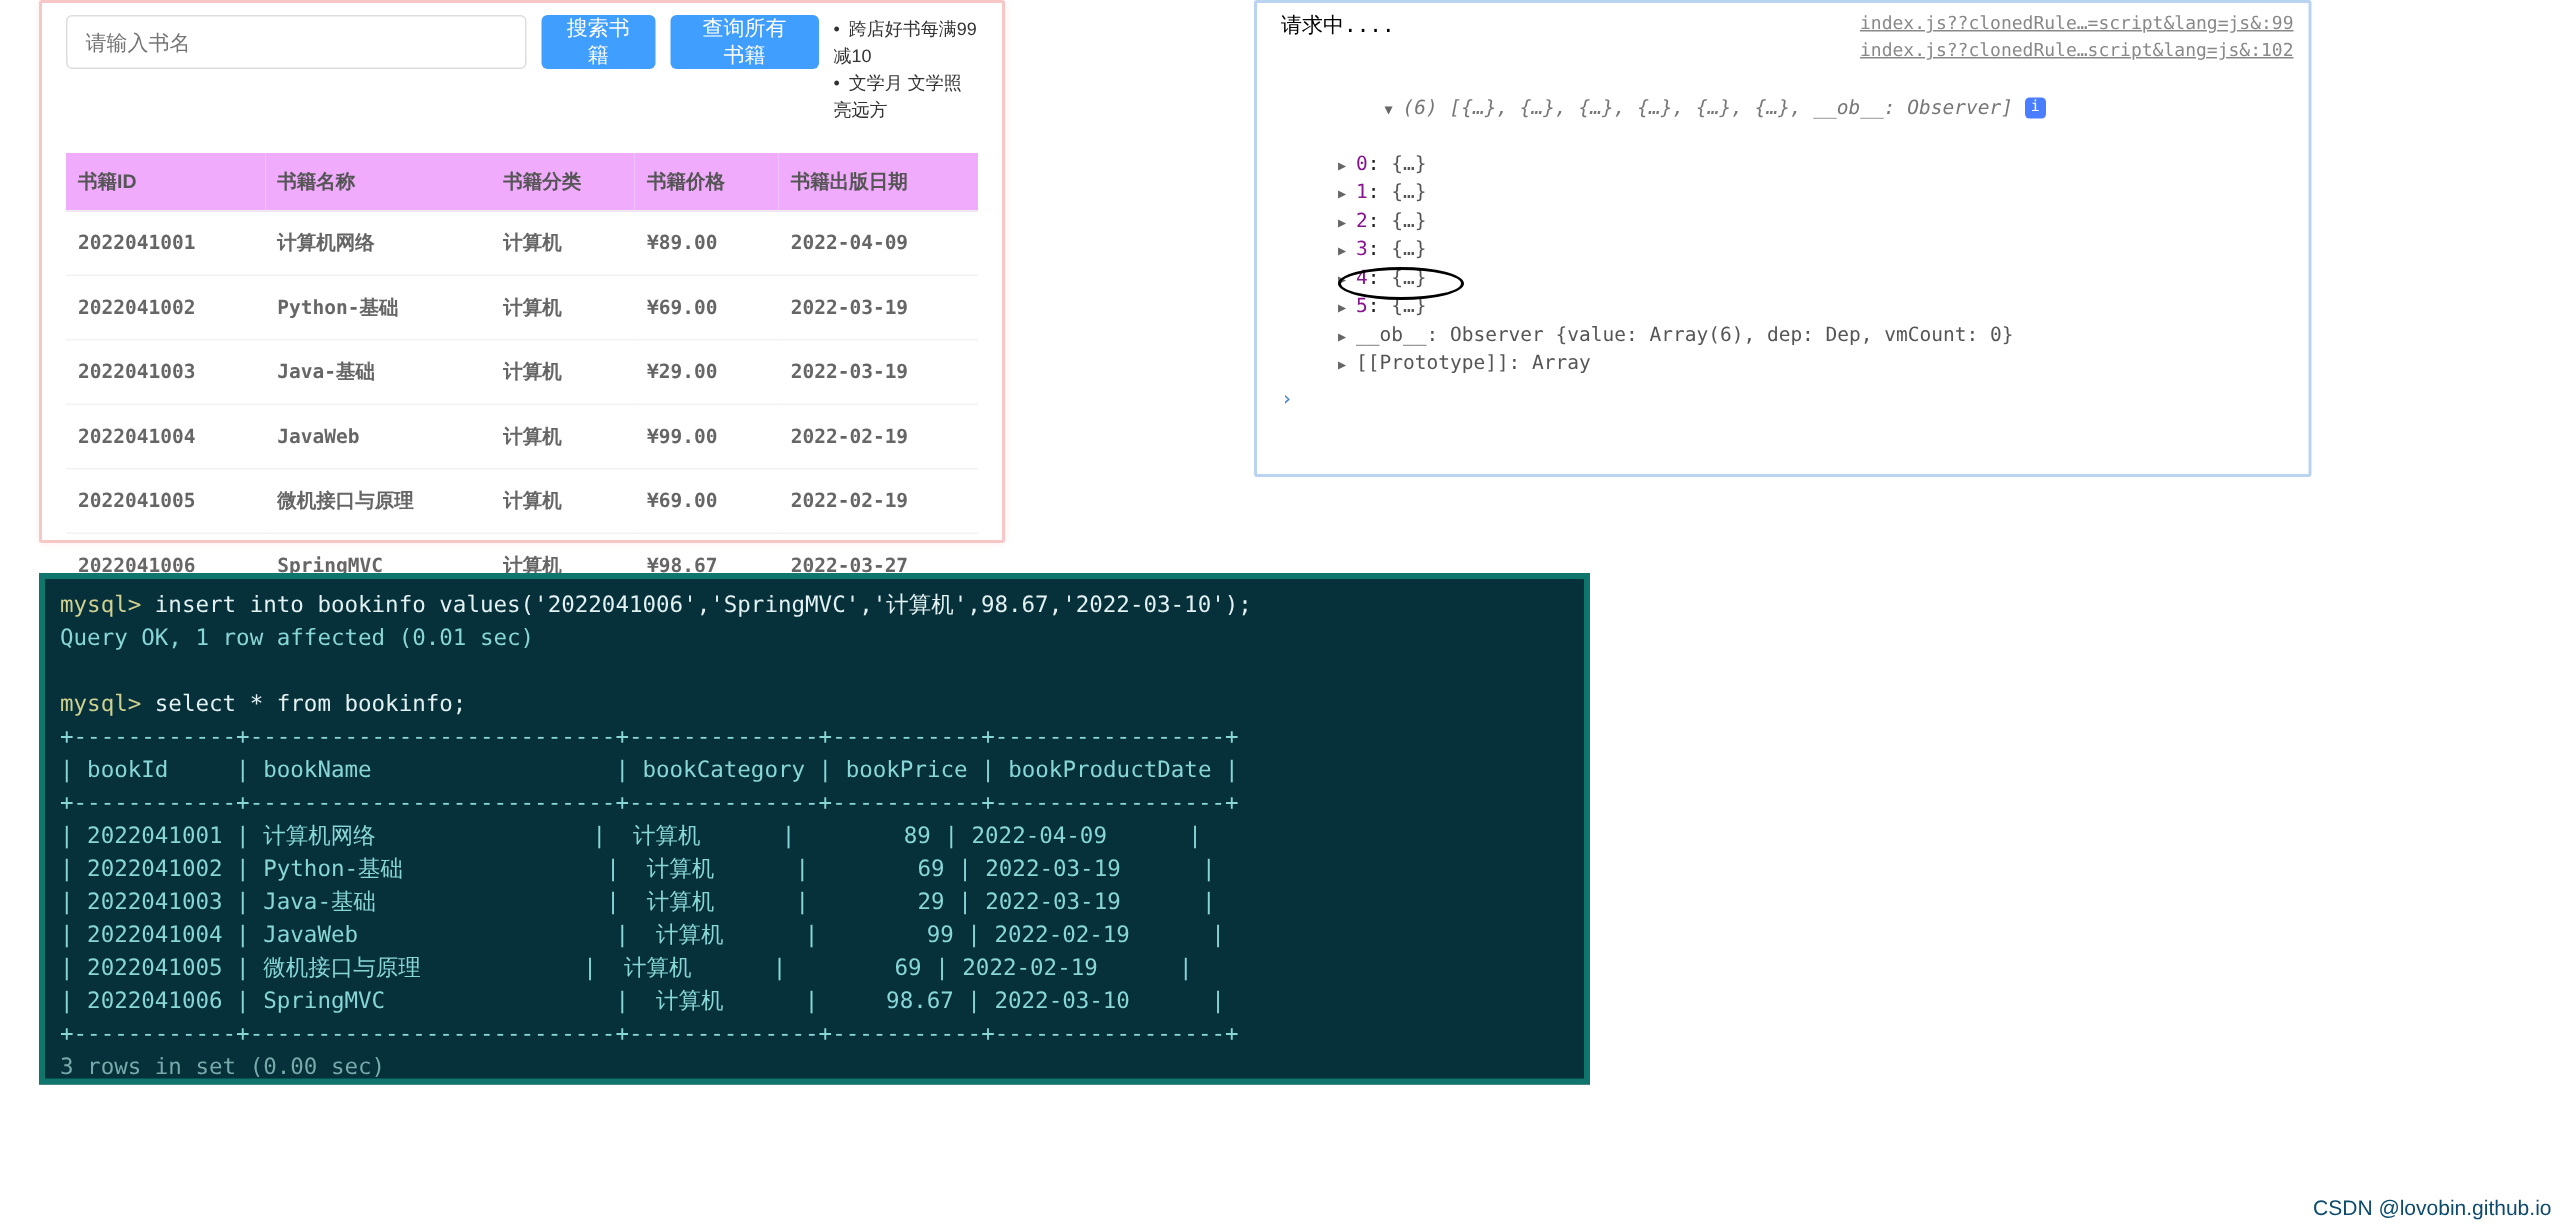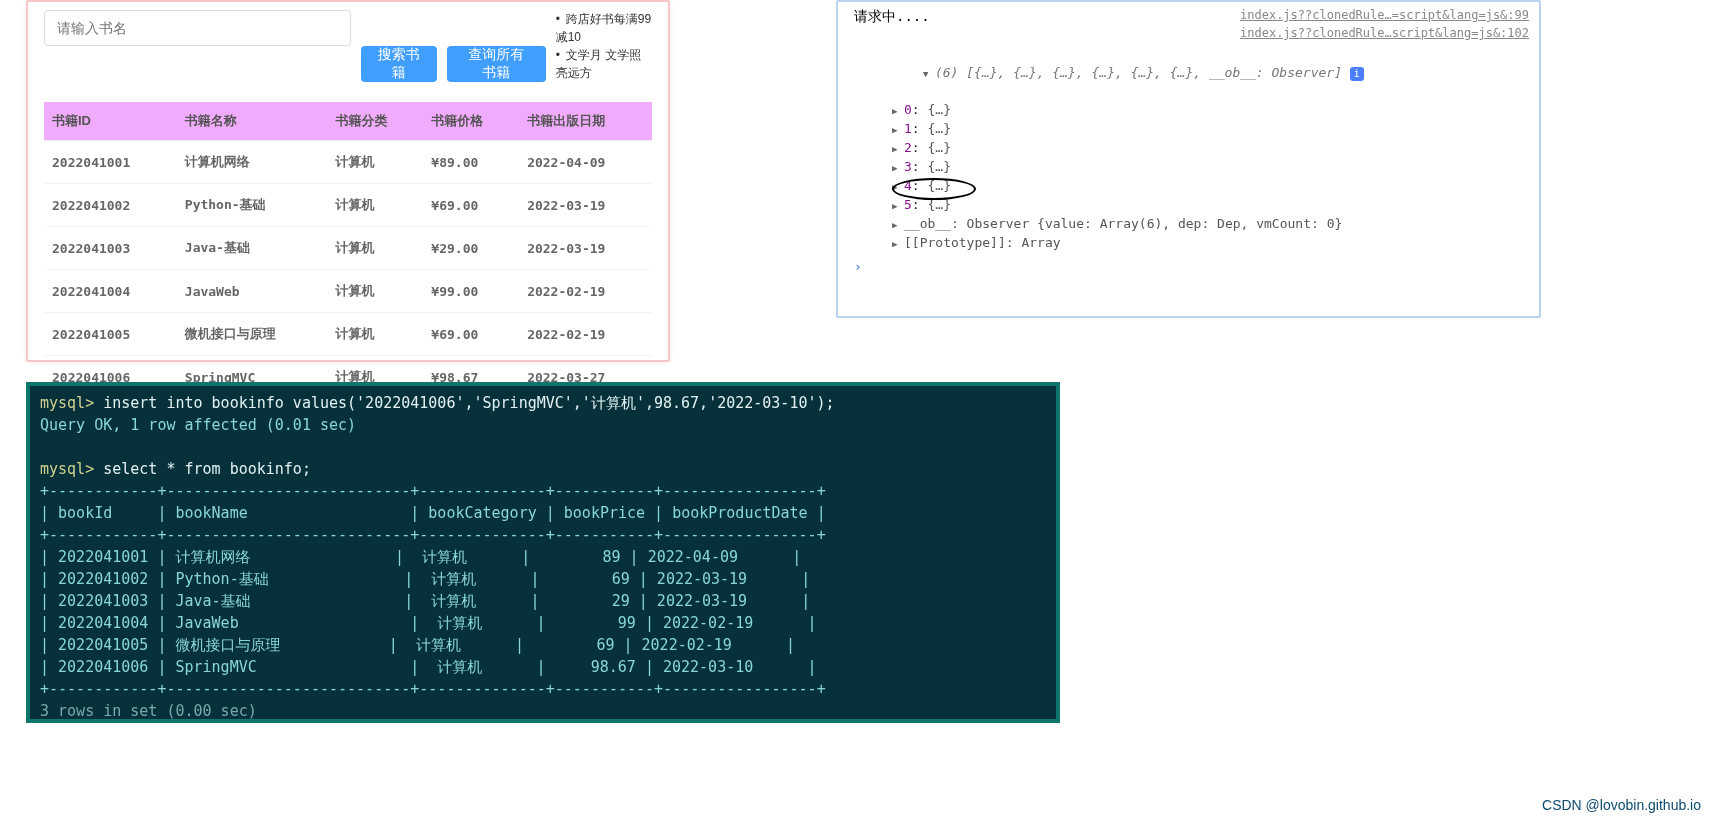--- a/index.html
+++ b/index.html
@@ -3,21 +3,21 @@
 <meta charset="utf-8">
 <style>
   * { box-sizing: border-box; margin: 0; padding: 0; }
   body { font-family: "Microsoft YaHei", Arial, sans-serif; background: #fff; width: 1713px; height: 821px; position: relative; overflow: hidden; }
 
   
   .web-panel { position: absolute; left: 26px; top: 0; width: 644px; height: 362px; border: 2px solid #f7c6c6; border-radius: 2px; background: #fff; box-shadow: 0 0 6px rgba(255,0,0,0.08); }
   .web-inner { padding: 8px 16px; }
   .search-row { display: flex; align-items: flex-start; gap: 10px; }
   .search-input { width: 380px; height: 36px; border: 1px solid #ddd; border-radius: 4px; padding: 0 12px; font-size: 14px; color: #999; background:#fff; }
-  .btn { height: 36px; padding: 0 16px; border: none; border-radius: 4px; color: #fff; font-size: 14px; cursor: pointer; margin-top: 36px; }
+  .btn { height: 36px; padding: 0 16px; border: none; border-radius: 4px; color: #fff; font-size: 14px; cursor: pointer; }
   .btn-blue { background: #409eff; }
   .promo-list { list-style: none; margin-left: auto; font-size: 12px; color: #333; }
   .promo-list li::before { content: "•"; margin-right: 6px; color:#333; }
   .promo-list li { line-height: 18px; }
 
   .book-table { width: 100%; margin-top: 20px; border-collapse: collapse; font-size: 13px; }
   .book-table th { text-align: left; padding: 10px 8px; color: #555; font-weight: 700; border-bottom: 1px solid #eee; background:#f0abfc; }
   .book-table td { padding: 12px 8px; border-bottom: 1px solid #f2f2f2; color:#666; font-family: Menlo, Consolas, monospace; font-weight:600; }
 
   

